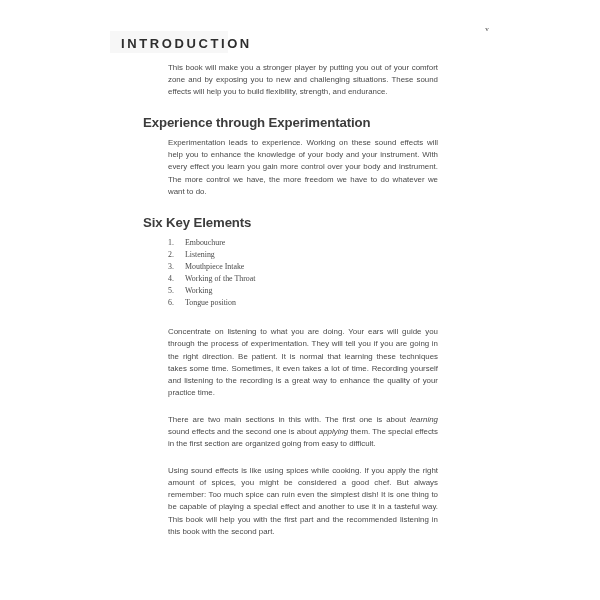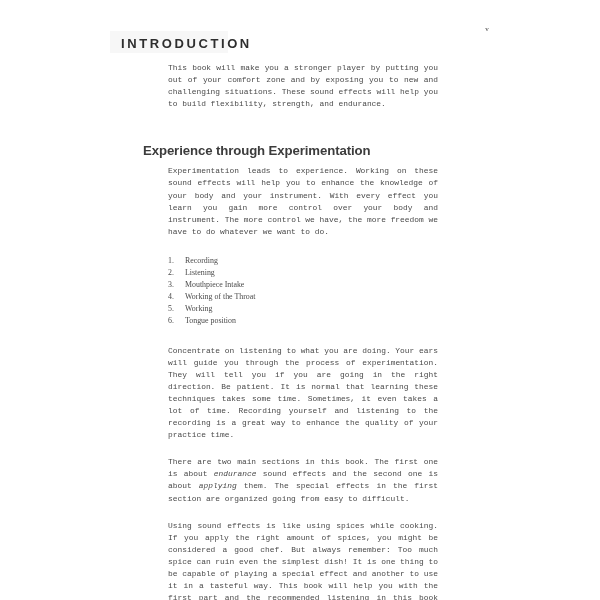--- a/index.html
+++ b/index.html
@@ -51,37 +51,37 @@
     white-space: nowrap;
   }
   
   .content {
     position: absolute;
     top: 62px;
     left: 143px;
     width: 295px;
   }
   h2.sec {
-    margin: 16px 0 7px 0;
+    margin: 0 0 7px 0;
     font-family: "Liberation Sans", sans-serif;
     font-weight: bold;
     font-size: 13.2px;
     line-height: 15px;
     color: #3c3c3c;
     letter-spacing: -0.1px;
   }
   h2.sec.small {
     font-size: 11.8px;
     line-height: 14px;
   }
   p.body {
     margin: 0;
     padding-left: 25px;
     text-align: justify;
-    font-family: Liberation Mono, monospace;
+    font-family: Liberation Sans, sans-serif;
     font-size: 7.9px;
     line-height: 12.1px;
     color: #4a4a4a;
   }
   .gap-sec { height: 17px; }
   .gap-sec-sm { height: 15px; }
   ol.keylist {
     margin: 0;
     padding: 0;
     list-style: none;
@@ -118,32 +118,33 @@
 
   <div class="content">
 
     <p class="body">This book will make you a stronger player by putting you out of your comfort zone and by exposing you to new and challenging situations. These sound effects will help you to build flexibility, strength, and endurance.</p>
 
     <div class="gap-sec"></div>
     <h2 class="sec">Experience through Experimentation</h2>
     <p class="body">Experimentation leads to experience. Working on these sound effects will help you to enhance the knowledge of your body and your instrument. With every effect you learn you gain more control over your body and instrument. The more control we have, the more freedom we have to do whatever we want to do.</p>
 
     <div class="gap-sec"></div>
+    <h2 class="sec">Six Key Elements</h2>
     <ol class="keylist">
-      <li><span class="num">1.</span><span>Recording</span></li>
+      <li><span class="num">1.</span><span>Embouchure</span></li>
       <li><span class="num">2.</span><span>Listening</span></li>
       <li><span class="num">3.</span><span>Mouthpiece Intake</span></li>
       <li><span class="num">4.</span><span>Working of the Throat</span></li>
       <li><span class="num">5.</span><span>Working</span></li>
       <li><span class="num">6.</span><span>Tongue position</span></li>
     </ol>
 
     <div class="gap-sec"></div>
     <p class="body">Concentrate on listening to what you are doing. Your ears will guide you through the process of experimentation. They will tell you if you are going in the right direction. Be patient. It is normal that learning these techniques takes some time. Sometimes, it even takes a lot of time. Recording yourself and listening to the recording is a great way to enhance the quality of your practice time.</p>
 
     <div class="gap-sec-sm"></div>
-    <p class="body"><span>There are two main sections in this book. The first one is about </span><em class="it">endurance</em><span> sound effects and the second one is about </span><em class="it">applying</em><span> them. The special effects in the first section are organized going from easy to difficult.</span></p>
+    <p class="body"><span>There are two main sections in this with. The first one is about </span><em class="it">learning</em><span> sound effects and the second one is about </span><em class="it">applying</em><span> them. The special effects in the first section are organized going from easy to difficult.</span></p>
 
     <div class="gap-sec-sm"></div>
     <p class="body">Using sound effects is like using spices while cooking. If you apply the right amount of spices, you might be considered a good chef. But always remember: Too much spice can ruin even the simplest dish! It is one thing to be capable of playing a special effect and another to use it in a tasteful way. This book will help you with the first part and the recommended listening in this book with the second part.</p>
 
   </div>
 </div>
 
 </body></html>

